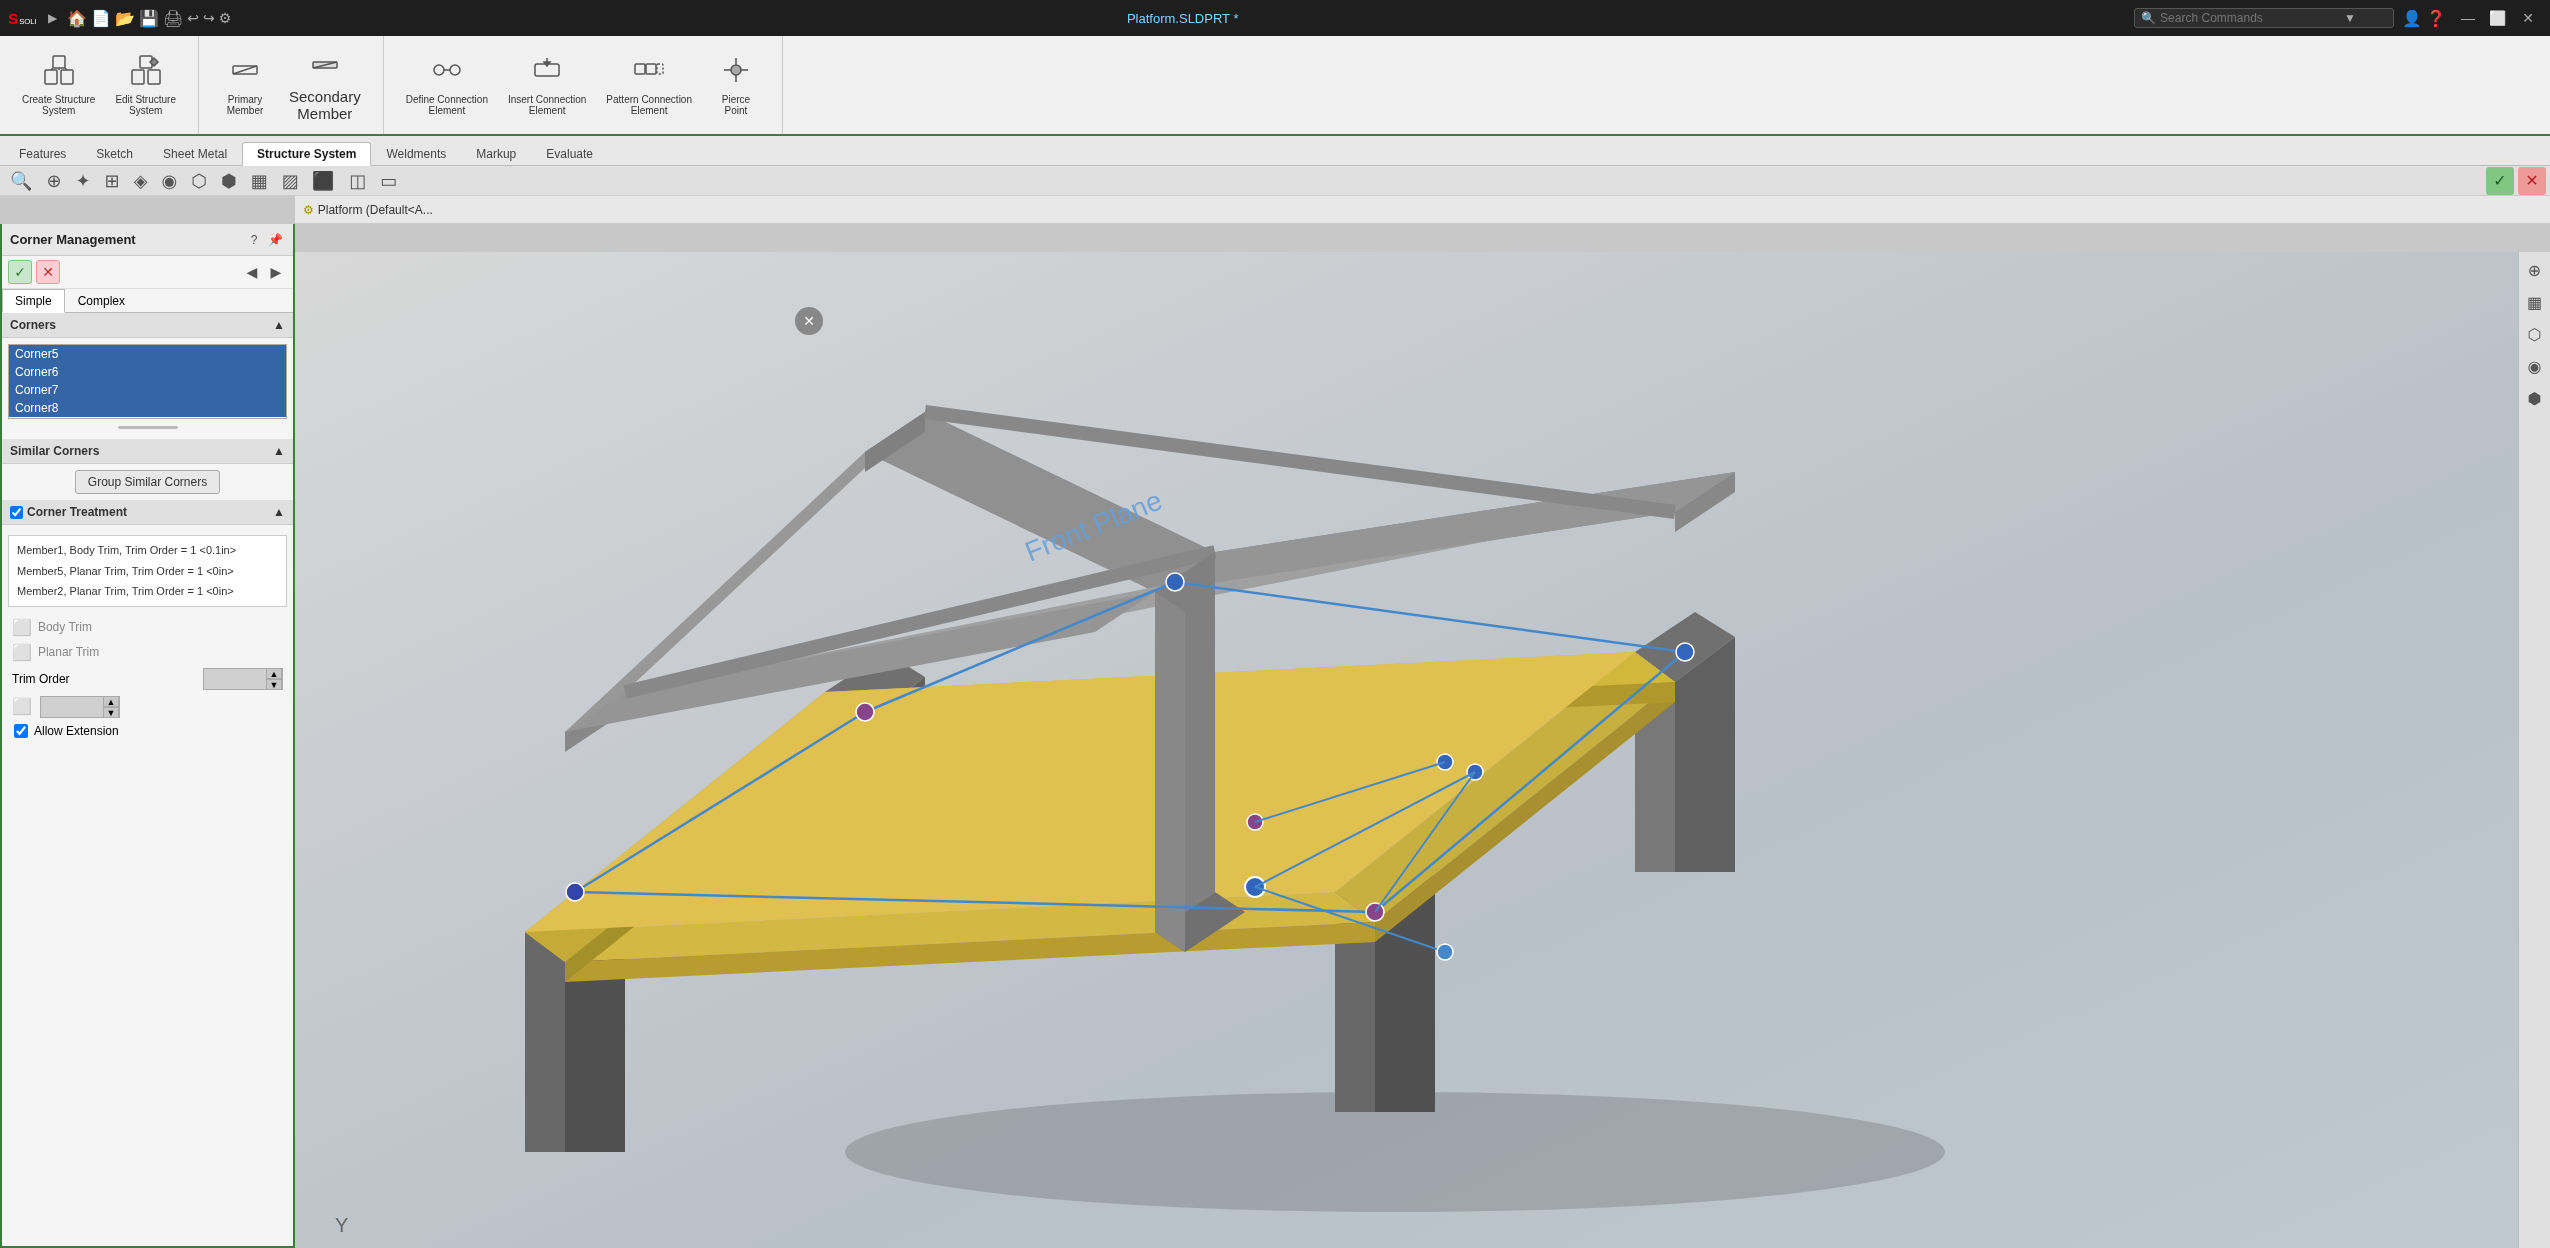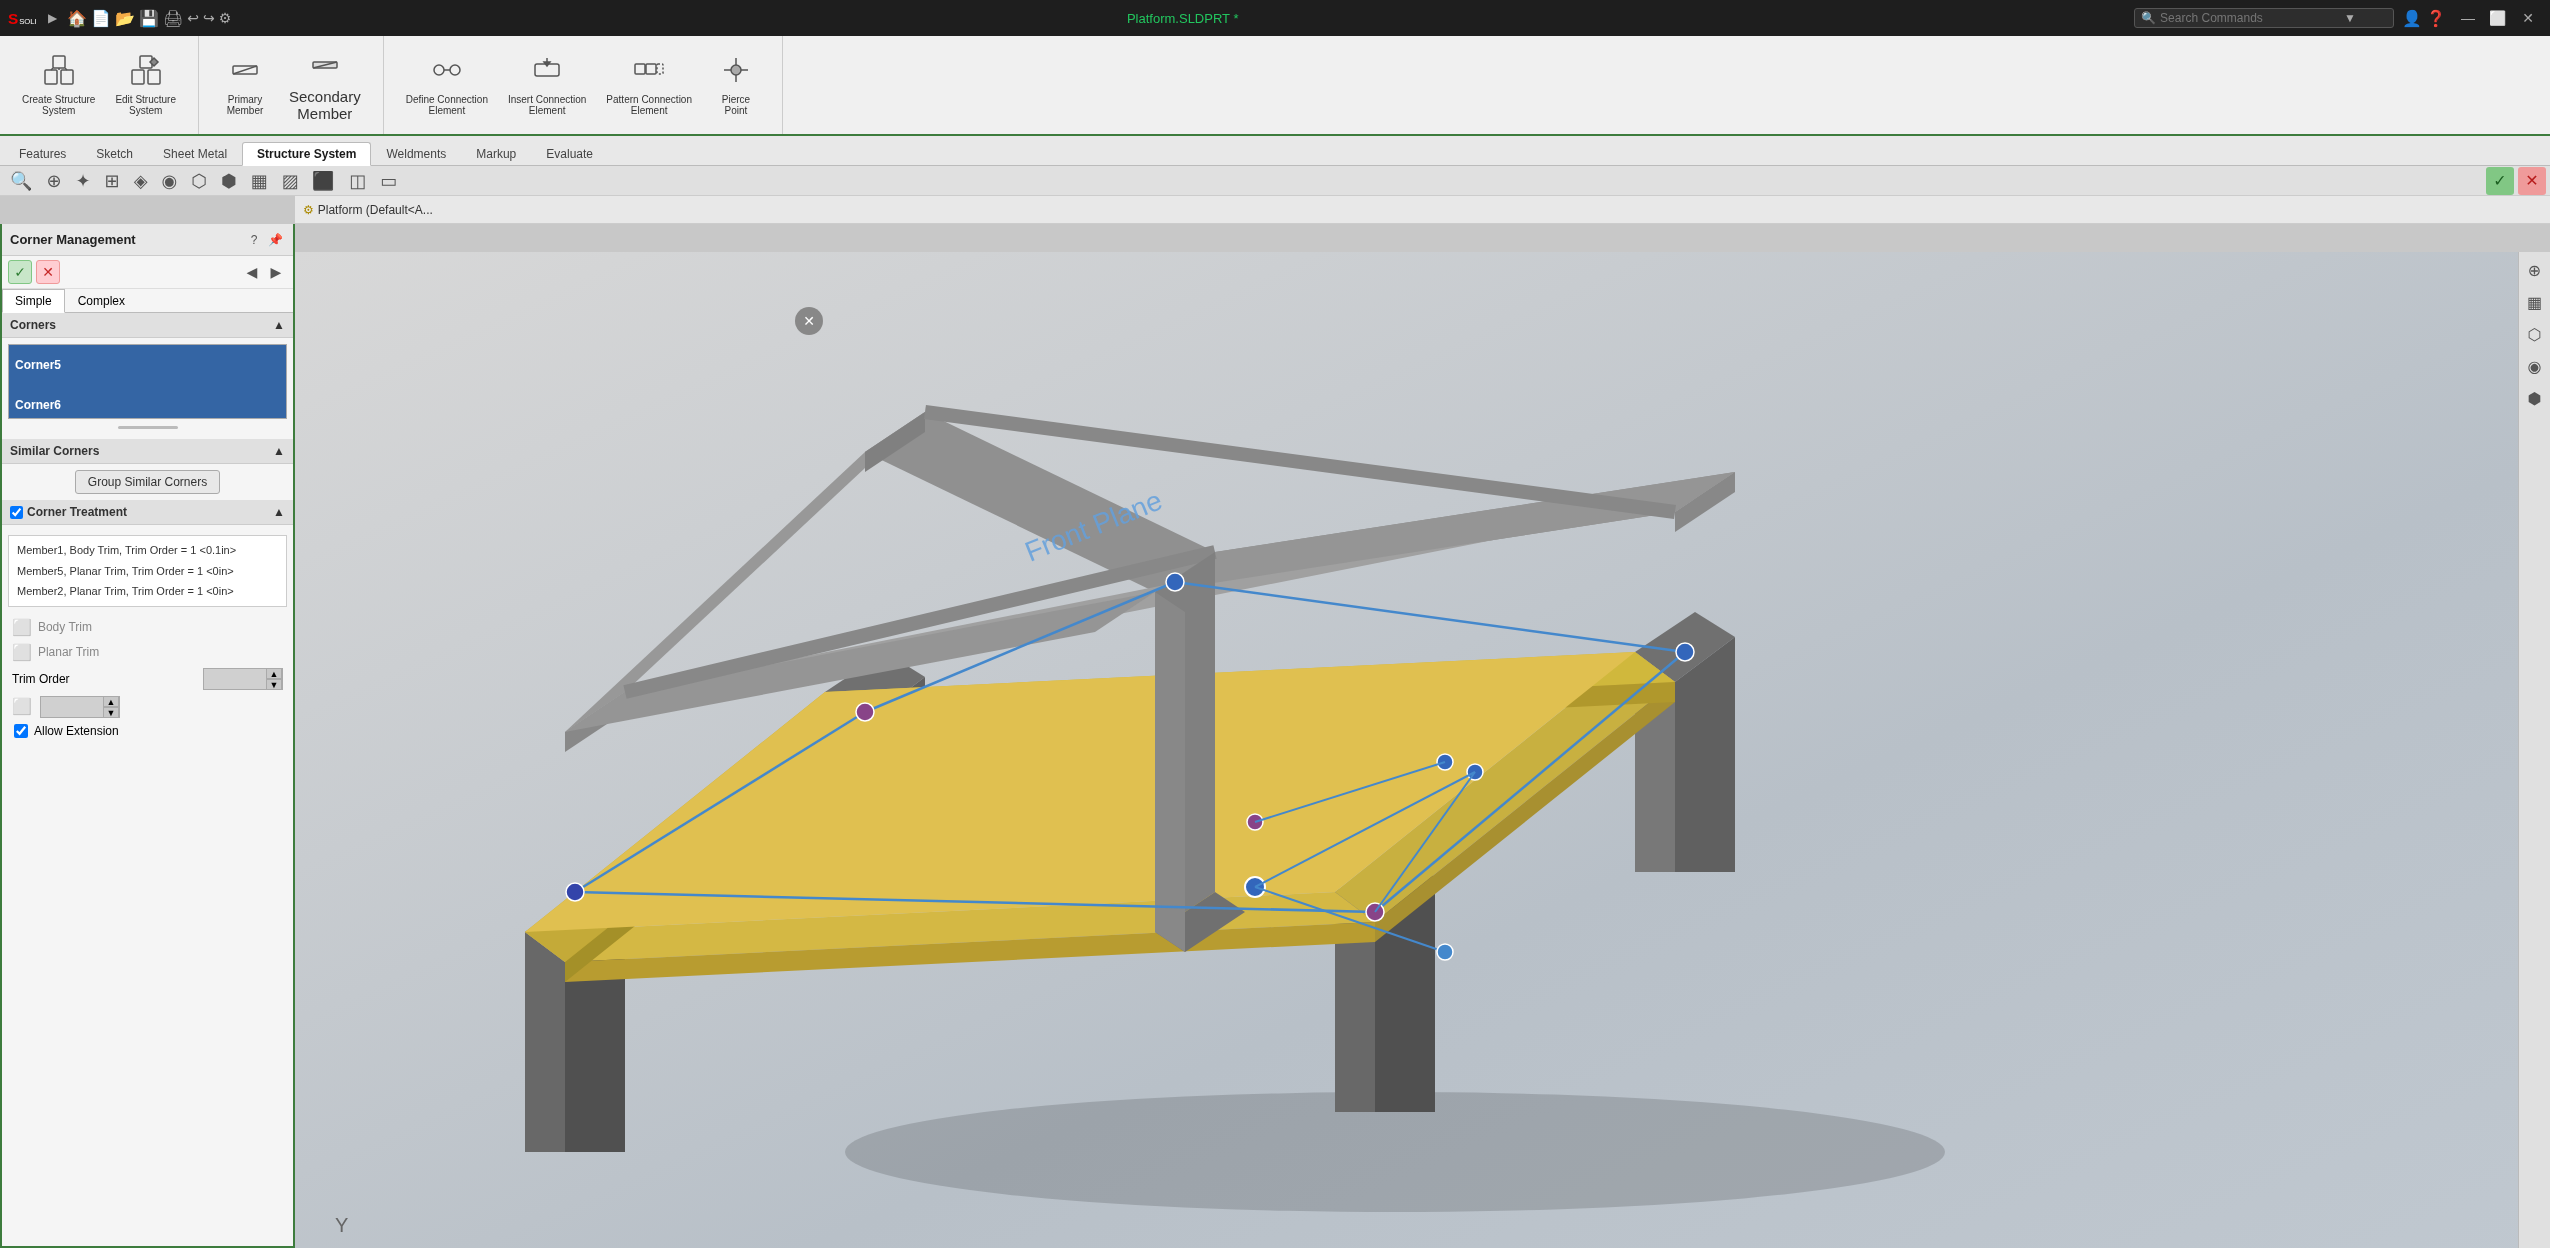--- a/index.html
+++ b/index.html
@@ -6,21 +6,21 @@
     body { font-family: 'Segoe UI', Arial, sans-serif; font-size: 12px; background: #c8c8c8; overflow: hidden; width: 2550px; height: 1248px; }
 
     
     #title-bar {
       display: flex; align-items: center; height: 36px; background: #1e1e1e; color: #fff; padding: 0 8px;
       position: absolute; top: 0; left: 0; right: 0; z-index: 100;
     }
     #title-bar .sw-logo { display: flex; align-items: center; gap: 4px; margin-right: 8px; }
     #title-bar .sw-logo svg { width: 28px; height: 20px; }
     #title-bar .nav-arrow { color: #aaa; padding: 0 4px; cursor: pointer; }
-    #title-bar .title-center { flex: 1; text-align: center; font-size: 13px; color: #22c55e; }
+    #title-bar .title-center { flex: 1; text-align: center; font-size: 13px; color: #7dd3fc; }
     #title-bar .search-box {
       display: flex; align-items: center; background: #2d2d2d; border: 1px solid #555;
       border-radius: 3px; padding: 2px 6px; gap: 4px; min-width: 260px;
     }
     #title-bar .search-box input { background: transparent; border: none; outline: none; color: #86efac; font-size: 12px; width: 180px; }
     #title-bar .win-controls { display: flex; gap: 2px; margin-left: 8px; }
     #title-bar .win-btn { width: 28px; height: 22px; display: flex; align-items: center; justify-content: center; cursor: pointer; color: #aaa; font-size: 14px; border-radius: 2px; }
 
     
     #cmd-bar {
@@ -109,21 +109,21 @@
     
     .section-header {
       display: flex; align-items: center; justify-content: space-between;
       padding: 5px 8px; background: #e0e0e0; border-bottom: 1px solid #ccc;
       cursor: pointer; font-size: 12px; font-weight: bold; color: #333;
     }
     .section-content { padding: 6px; }
 
     
     .corners-list { border: 1px solid #aaa; background: #fff; height: 75px; overflow-y: auto; margin-bottom: 2px; }
-    .corner-item { padding: 13px 6px; cursor: pointer; font-size: 12px; font-weight: bold; }
+    .corner-item { padding: 2px 6px; cursor: pointer; font-size: 12px; }
     .corner-item.selected { background: #3465a4; color: #fff; }
 
     
     .corners-list::-webkit-scrollbar { width: 10px; }
     .corners-list::-webkit-scrollbar-track { background: #f0f0f0; }
     .corners-list::-webkit-scrollbar-thumb { background: #aaa; border-radius: 3px; }
 
     
     .panel-btn {
       padding: 4px 12px; background: #e8e8e8; border: 1px solid #aaa;

